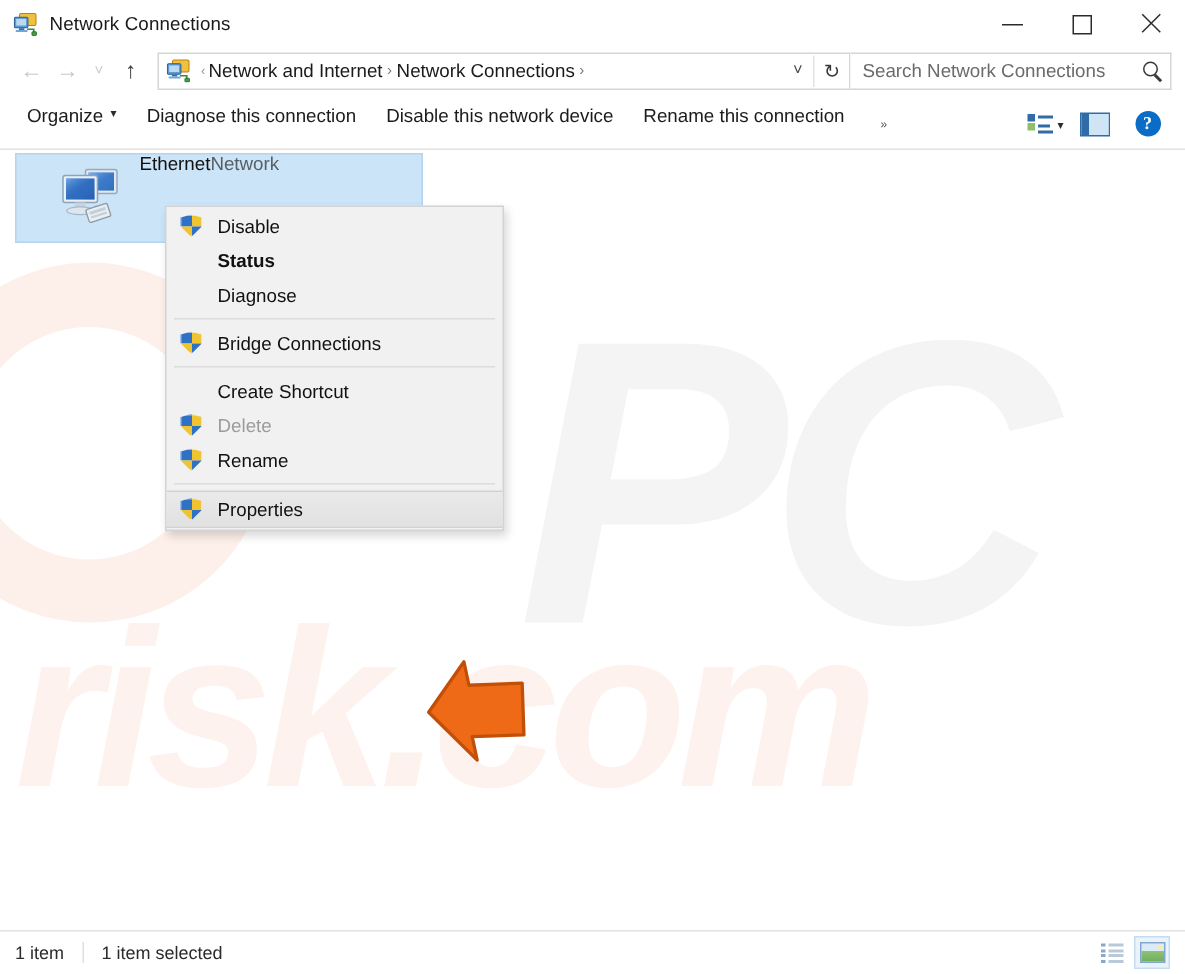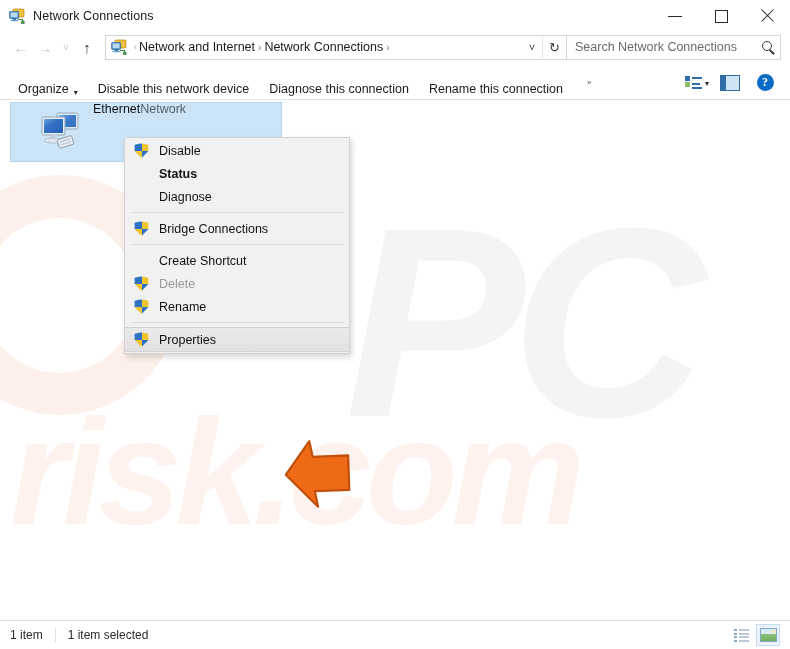--- a/index.html
+++ b/index.html
@@ -186,21 +186,21 @@
     flex: 0 0 auto;
     position: relative;
     z-index: 5;
   }
   .tb-item {
     font-size: 12.5px;
     color: #1b1b1b;
     padding: 0 10px;
     height: 26px;
     display: flex;
-    align-items: flex-end;
+    align-items: flex-start;
     white-space: nowrap;
   }
   .tb-caret {
     font-size: 8px;
     color: #2b2b2b;
     margin-left: 5px;
     position: relative;
     top: 1px;
   }
   .tb-spacer { flex: 1 1 auto; }
@@ -302,21 +302,21 @@
     flex: 0 0 auto;
   }
   .eth-text { display: flex; flex-direction: row; justify-content: center; line-height: 1.38; }
   .eth-name { font-size: 12.5px; color: #111111; }
   .eth-sub { font-size: 12.5px; color: #555f66; }
   .eth-sub2 { font-size: 12.5px; color: #555f66; margin-top: 44px; }
 
   
   .ctxmenu {
     position: absolute;
-    left: 124px; top: 37px;
+    left: 110px; top: 37px;
     width: 224px;
     background: #f1f1f1;
     border: 1px solid #d3d3d3;
     box-shadow: 2px 3px 6px rgba(0,0,0,0.16);
     padding: 1px 0 1px 0;
     z-index: 20;
   }
   .ctx-item {
     height: 23px;
     display: flex;
@@ -486,22 +486,22 @@
       <div class="search-ph">Search Network Connections</div>
       <div class="search-icon"></div>
     </div>
   </div>
 
   <div class="toolbar">
     <div class="tb-item">
       <span>Organize</span>
       <span class="tb-caret">▾</span>
     </div>
+    <div class="tb-item">Diagnose this connection</div>
     <div class="tb-item">Disable this network device</div>
-    <div class="tb-item">Diagnose this connection</div>
     <div class="tb-item">Rename this connection</div>
     <div class="tb-ellipsis">»</div>
     <div class="tb-spacer"></div>
 
     <div class="tb-icon-btn">
       <div class="viewicon">
         <div class="vsq" style="top:1px;background:#2f6ca8;"></div>
         <div class="vbar" style="top:2px;width:10px;"></div>
         <div class="vsq" style="top:7px;background:#8fbf6a;"></div>
         <div class="vbar" style="top:8px;width:8px;"></div>

